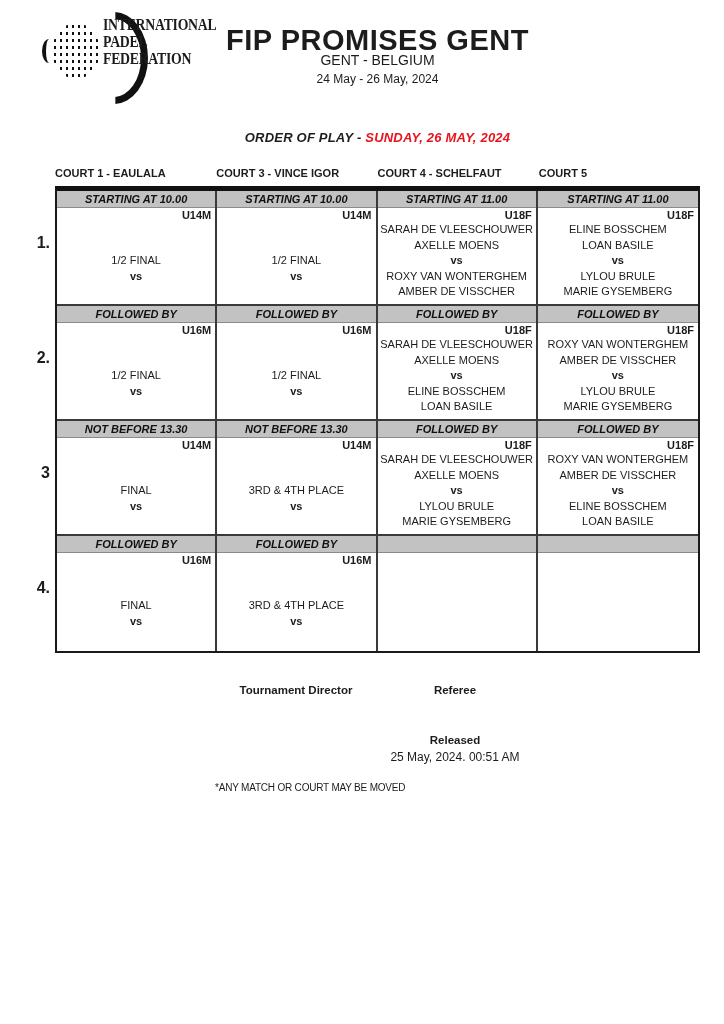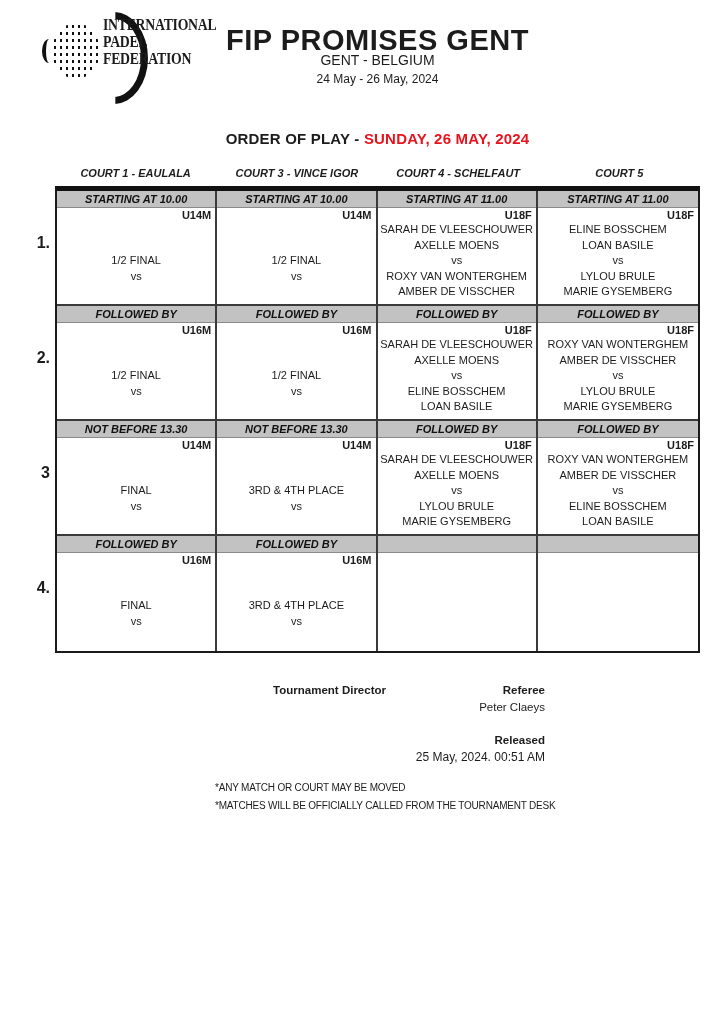--- a/index.html
+++ b/index.html
@@ -16,43 +16,43 @@
   .logo-dots{position:absolute;left:6px;top:11px;width:48px;height:56px;
              background:radial-gradient(circle,#111 1.3px,transparent 1.5px);
              background-size:6px 7px;clip-path:ellipse(50% 50% at 50% 50%);}
   .logo-text{position:absolute;left:57px;top:4px;font-weight:bold;font-size:16px;line-height:17px;
              letter-spacing:-0.3px;transform:scaleX(0.86);transform-origin:left top;white-space:nowrap;}
   
   .head-center{position:absolute;left:55px;top:0;width:645px;text-align:center;}
   .event-title{position:absolute;top:24px;width:100%;font-size:29px;font-weight:bold;letter-spacing:0.5px;}
   .event-location{position:absolute;top:52px;width:100%;font-size:14px;}
   .event-dates{position:absolute;top:72px;width:100%;font-size:12px;}
-  .oop-title{position:absolute;top:130px;width:100%;font-size:15px;font-weight:bold;letter-spacing:0.2px;}
+  .oop-title{position:absolute;top:130px;width:100%;font-size:13px;font-weight:bold;letter-spacing:0.2px;font-style:italic;}
   .oop-date{color:#e8141d;}
   
   .court-headers{position:absolute;left:55px;top:167px;width:645px;display:grid;
                  grid-template-columns:repeat(4,1fr);}
-  .court-headers div{font-size:11px;font-weight:bold;font-style:italic;text-align:center;}
+  .court-headers div{font-size:11px;font-weight:bold;}
   
   .grid{position:absolute;left:55px;top:186px;width:641px;
         display:grid;grid-template-columns:repeat(4,1fr);grid-template-rows:repeat(4,115px);
         border:2px solid #1a1a1a;border-top:5px solid #111;}
   .cell{border-right:2px solid #3a3a3a;border-bottom:2px solid #3a3a3a;overflow:hidden;background:#fff;}
   .cell:nth-child(4n){border-right:none;}
   .cell:nth-child(n+13){border-bottom:none;}
   .band{height:16px;line-height:16px;background:#c2c2c2;border-bottom:1px solid #8a8a8a;
         text-align:center;font-size:11px;font-weight:bold;font-style:italic;color:#111;}
   .cat{font-size:11px;font-weight:bold;text-align:right;padding:1px 4px 0 12px;line-height:13px;height:13px;}
   .body .line{font-size:11px;line-height:15.5px;text-align:center;white-space:nowrap;}
-  .body .vs{font-weight:normal;}
+  .body .vs{font-weight:bold;}
   .body-match{padding-top:31px;}
   
   .rownum{position:absolute;left:26px;width:24px;text-align:right;font-size:16px;font-weight:bold;}
   
-  .block{position:absolute;width:180px;text-align:right;}
+  .block{position:absolute;width:180px;text-align:center;}
   .block .lbl{font-size:11.5px;font-weight:bold;line-height:16px;}
   .block .val{font-size:11.5px;line-height:18px;}
   .block .val-sm{font-size:12px;line-height:18px;}
   .notes{position:absolute;left:215px;top:779px;font-size:10px;line-height:18px;letter-spacing:-0.2px;}
 </style>
 </head>
 <body>
 
 <div class="logo">
   <div class="logo-mark">
@@ -228,23 +228,21 @@
     <div class="band"></div>
   </div>
 
 </div>
 
 <div class="block" style="left:206px;top:682px">
   <div class="lbl">Tournament Director</div>
 </div>
 <div class="block" style="left:365px;top:682px">
   <div class="lbl">Referee</div>
-  <div class="val">Peter Claeys</div>
 </div>
 <div class="block" style="left:365px;top:732px">
   <div class="lbl">Released</div>
   <div class="val-sm">25 May, 2024. 00:51 AM</div>
 </div>
 
 <div class="notes">
   <div>*ANY MATCH OR COURT MAY BE MOVED</div>
-  <div>*MATCHES WILL BE OFFICIALLY CALLED FROM THE TOURNAMENT DESK</div>
 </div>
 
 </body></html>

